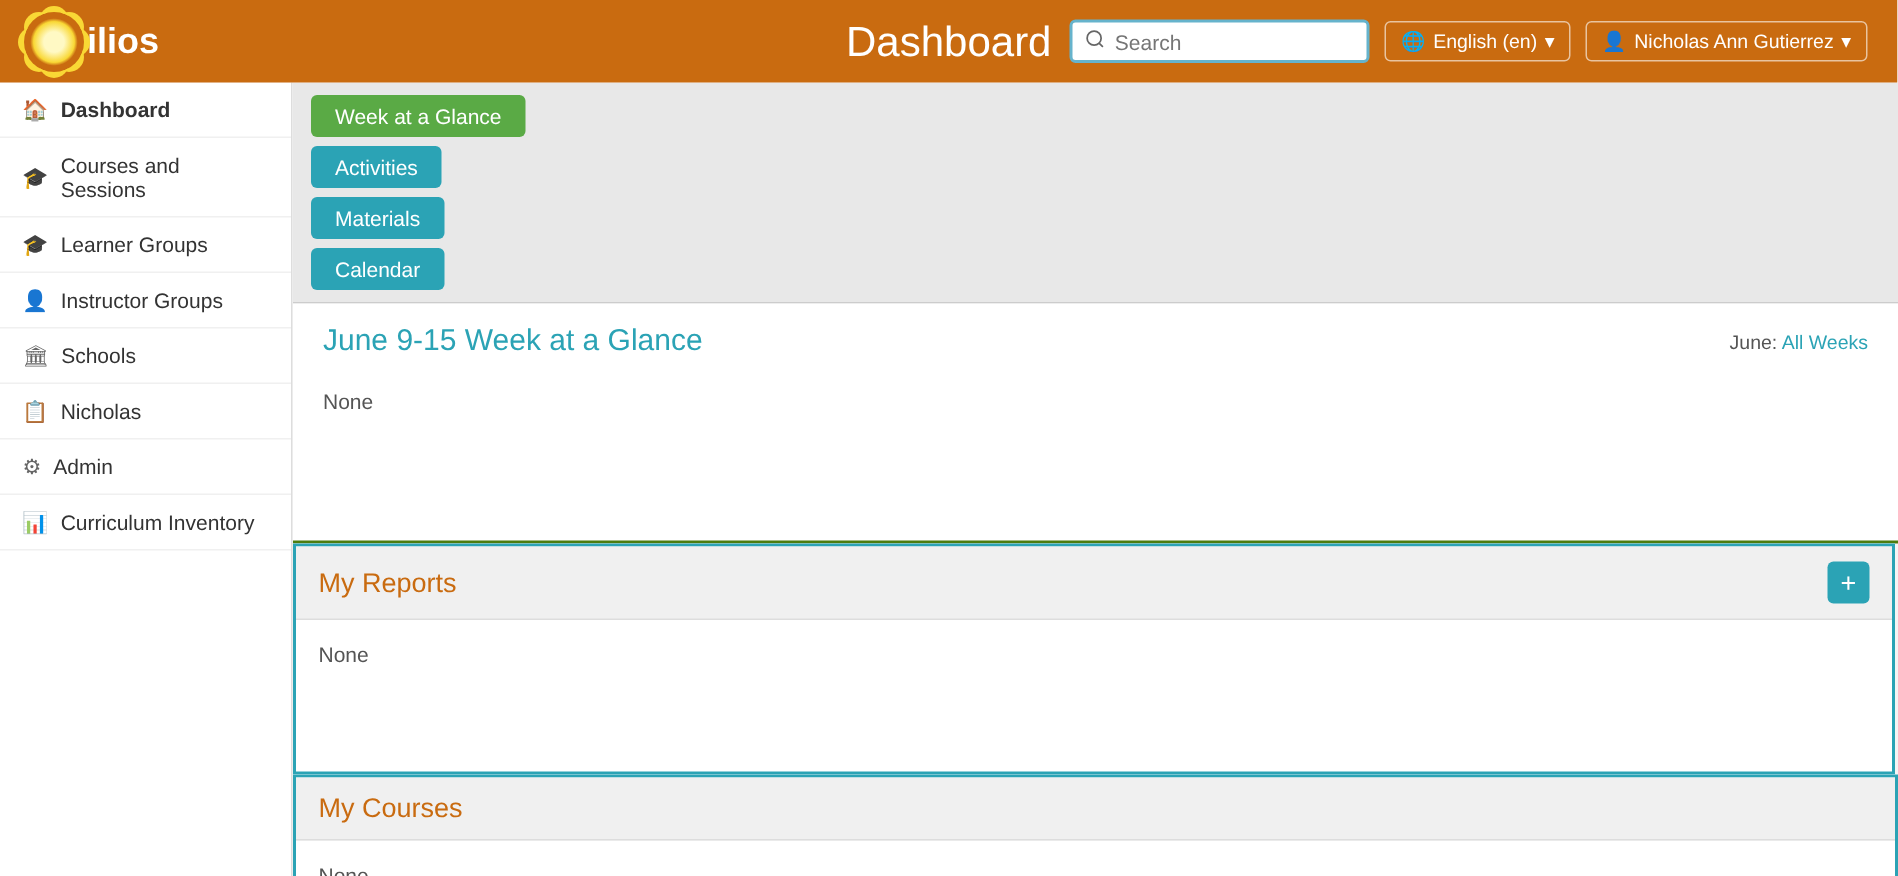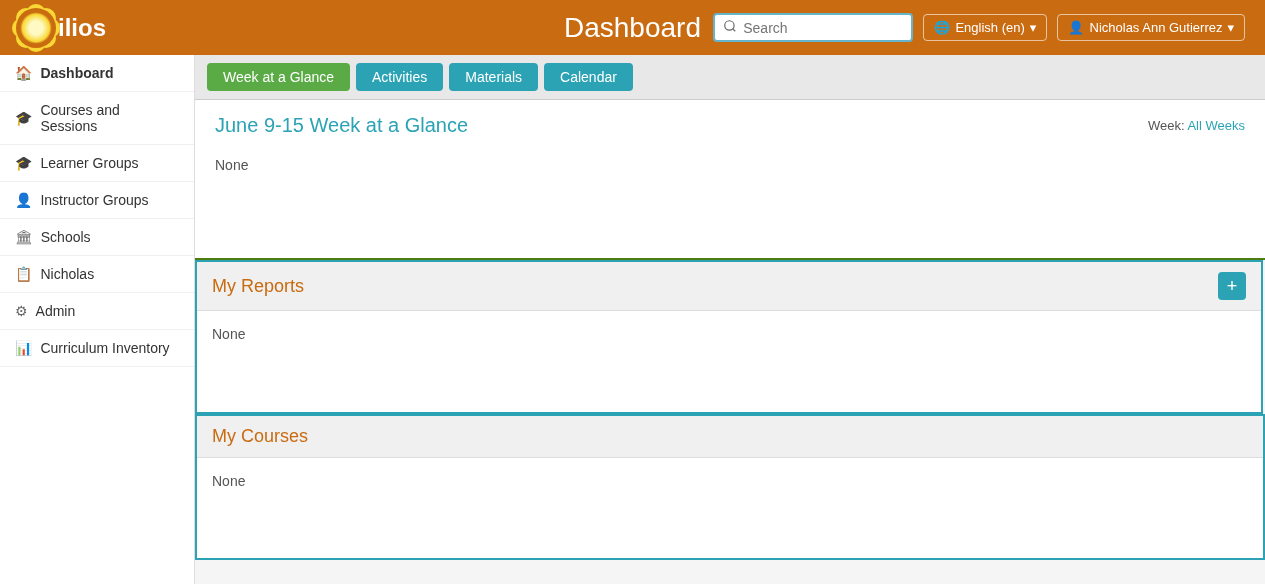--- a/index.html
+++ b/index.html
@@ -134,20 +134,21 @@
     }
 
     
     .tabs-bar {
       background: #e8e8e8;
       display: flex;
       align-items: flex-start;
       padding: 8px 12px;
       gap: 6px;
       border-bottom: 1px solid #ccc;
+      flex-direction: column;
     }
     .tab-btn {
       padding: 6px 16px;
       border: none;
       border-radius: 4px;
       cursor: pointer;
       font-size: 14px;
       font-weight: 500;
     }
     .tab-btn.active-tab { background: #5aaa45; color: white; }
@@ -305,21 +306,21 @@
       <button class="tab-btn active-tab">Week at a Glance</button>
       <button class="tab-btn teal">Activities</button>
       <button class="tab-btn teal">Materials</button>
       <button class="tab-btn teal">Calendar</button>
     </div>
 
     <div class="week-section">
       <div class="week-header">
         <h2 class="week-title">June 9-15 Week at a Glance</h2>
         <div class="view-link">
-          <span>Week:</span>
+          <span>June:</span>
           <a href="#">All Weeks</a>
         </div>
       </div>
       <div class="week-body">
         <span>None</span>
       </div>
     </div>
 
     <div class="bottom-panels">
 

